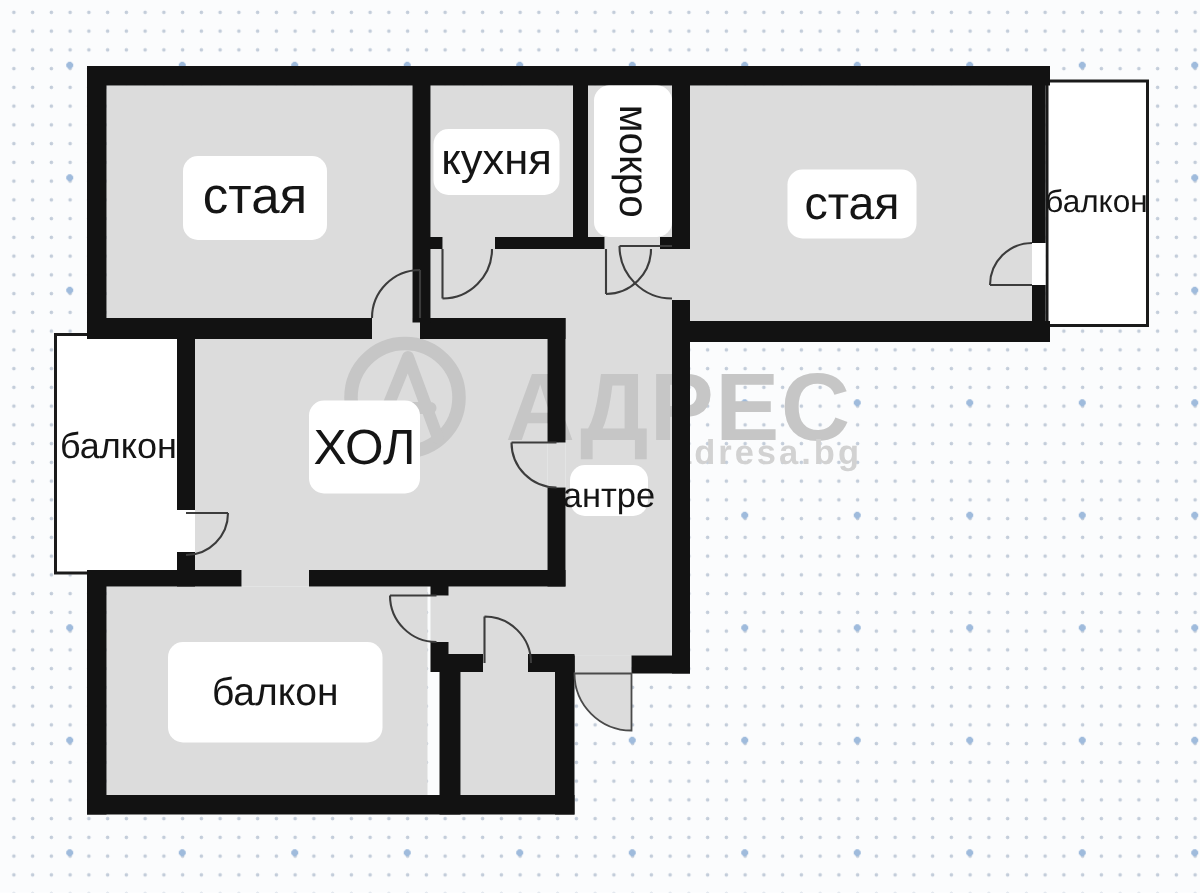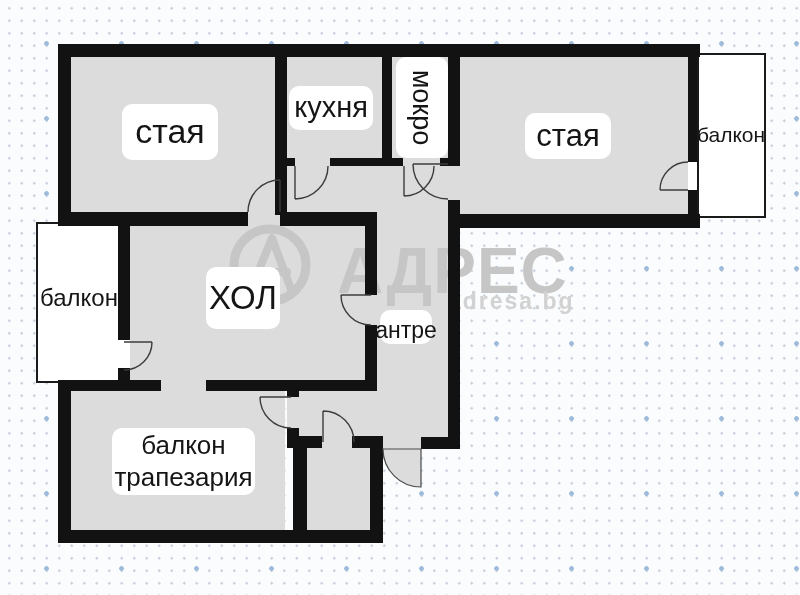--- a/index.html
+++ b/index.html
@@ -169,17 +169,16 @@
   <div class="label lbl-layer" style="left:206px;top:267px;width:74px;height:62px;font-size:33px;">
     <span>ХОЛ</span>
   </div>
 
   <div class="label lbl-layer" style="left:380px;top:310px;width:52px;height:34px;font-size:23px;align-items:flex-end;">
     <span>антре</span>
   </div>
 
   <div class="label lbl-layer" style="left:112px;top:428px;width:143px;height:67px;font-size:26px;flex-direction:column;">
     <span>балкон</span>
-    <span>трапезария</span>
   </div>
 
 
 </div>
 
 </body></html>

